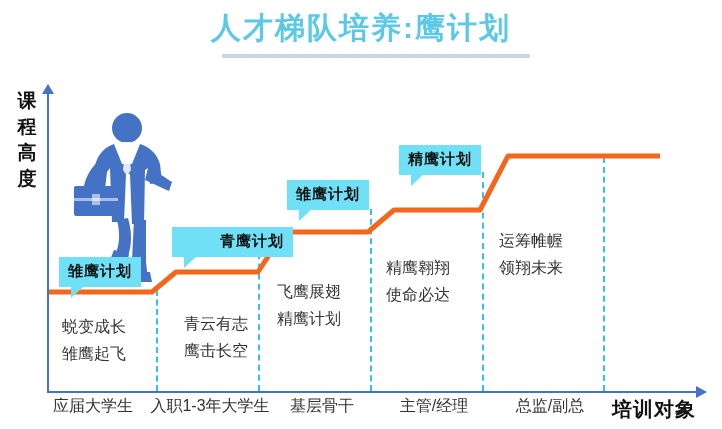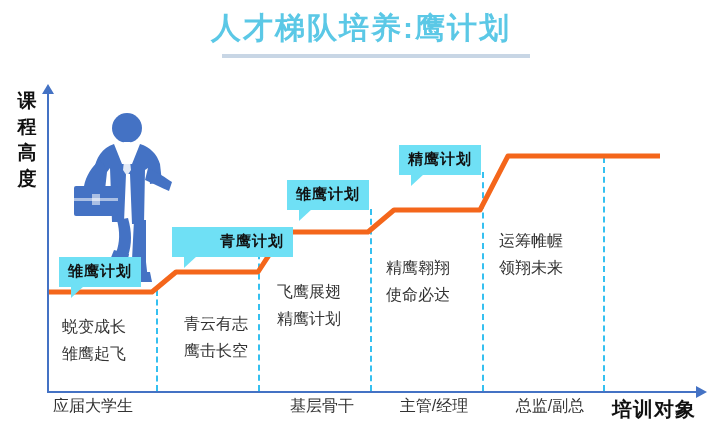--- a/index.html
+++ b/index.html
@@ -202,17 +202,18 @@
   <div class="stage-text" style="left:386px;top:254px;">
     <div>精鹰翱翔</div>
     <div>使命必达</div>
   </div>
   <div class="stage-text" style="left:499px;top:227px;">
     <div>运筹帷幄</div>
     <div>领翔未来</div>
   </div>
 
   <div class="tick-label" style="left:38px;width:110px;">应届大学生</div>
+  <div class="tick-label" style="left:140px;width:140px;">入职1-3年大学生</div>
   <div class="tick-label" style="left:272px;width:100px;">基层骨干</div>
   <div class="tick-label" style="left:384px;width:100px;">主管/经理</div>
   <div class="tick-label" style="left:495px;width:110px;">总监/副总</div>
 
 </div>
 
 </body></html>

